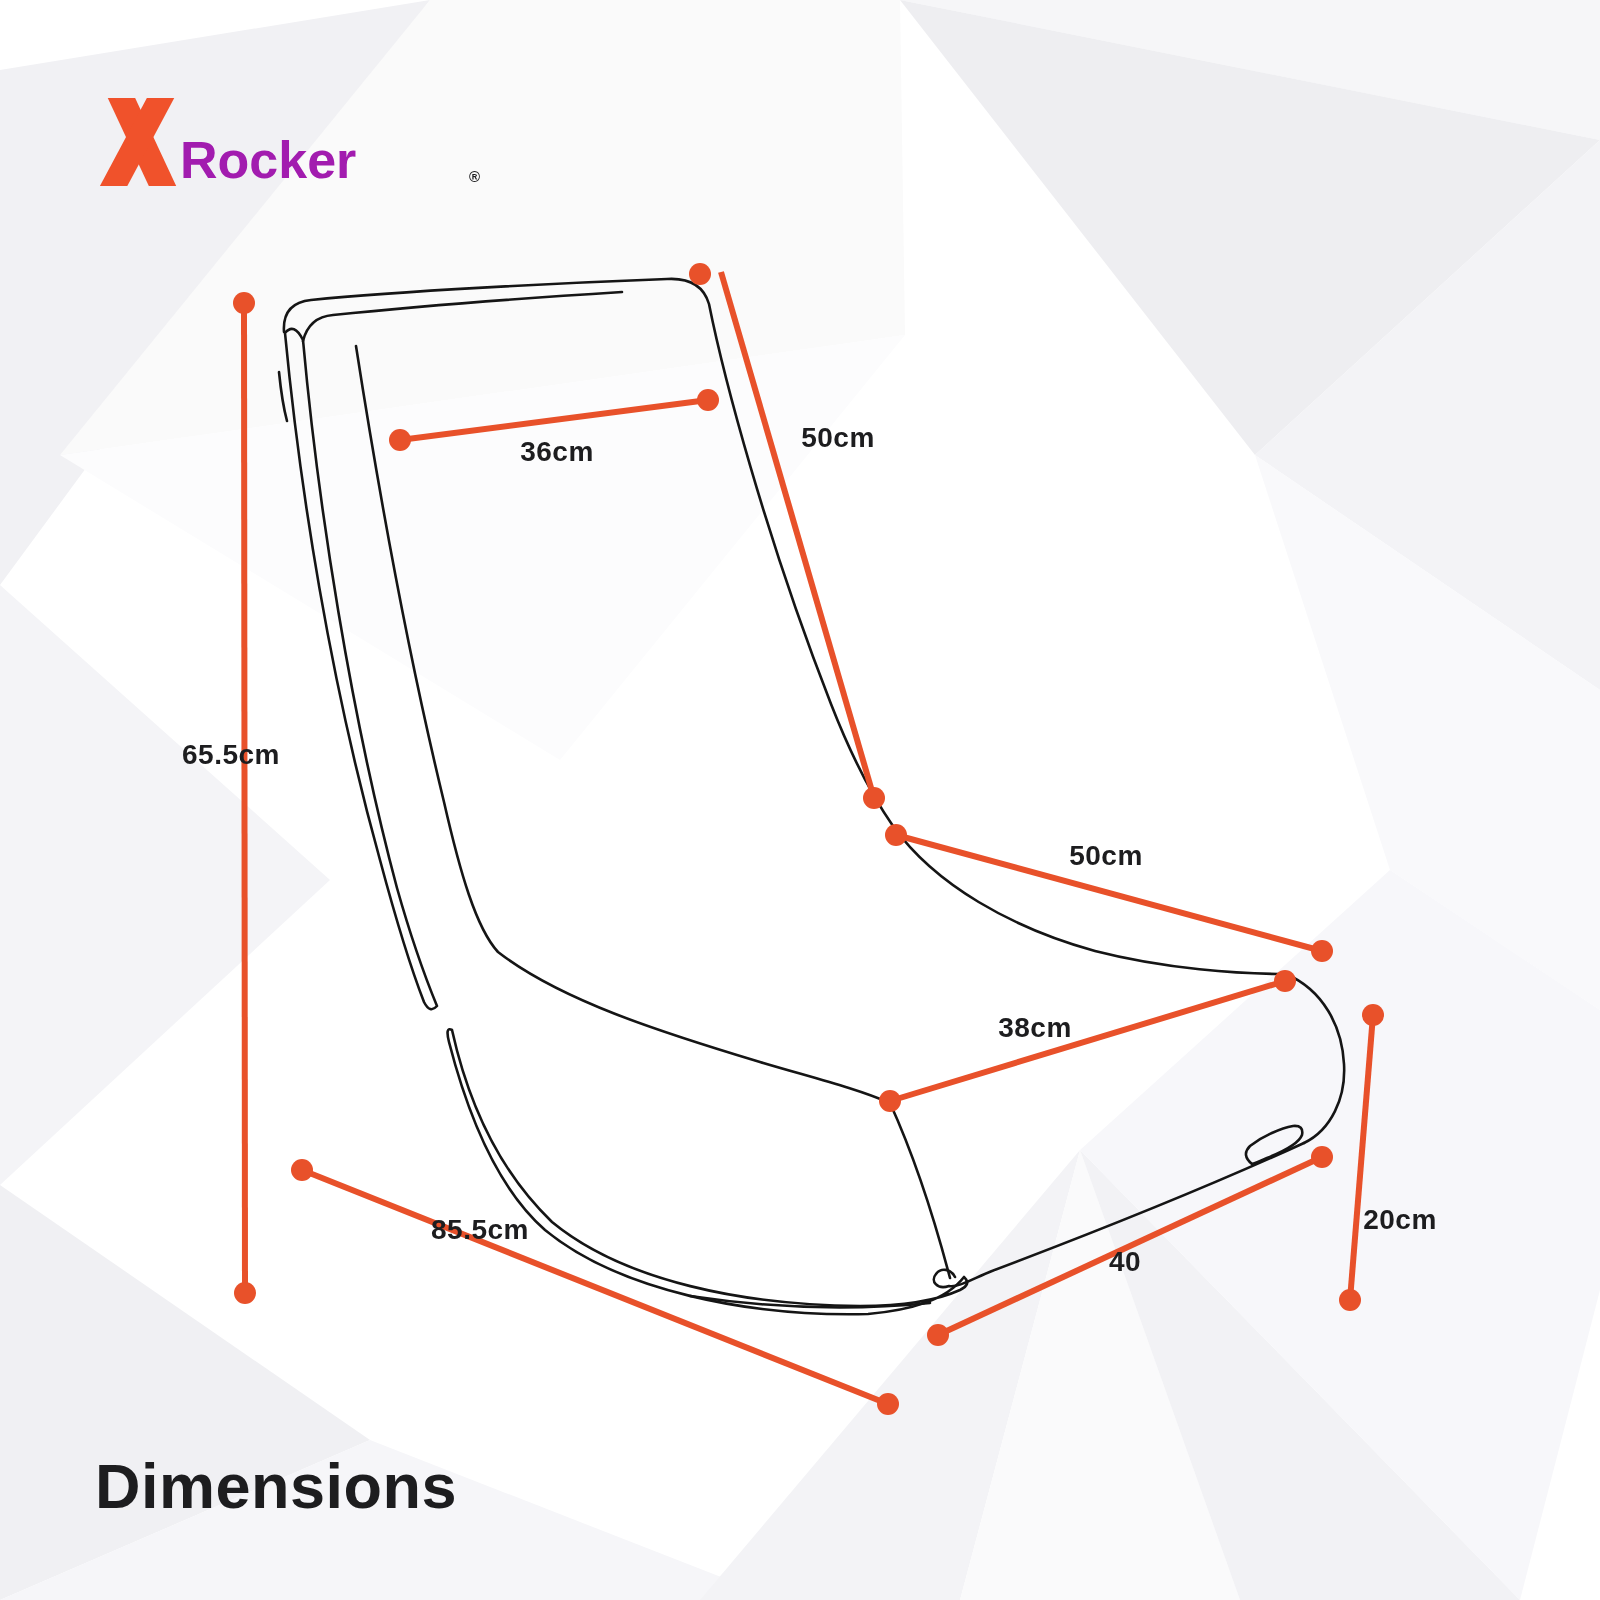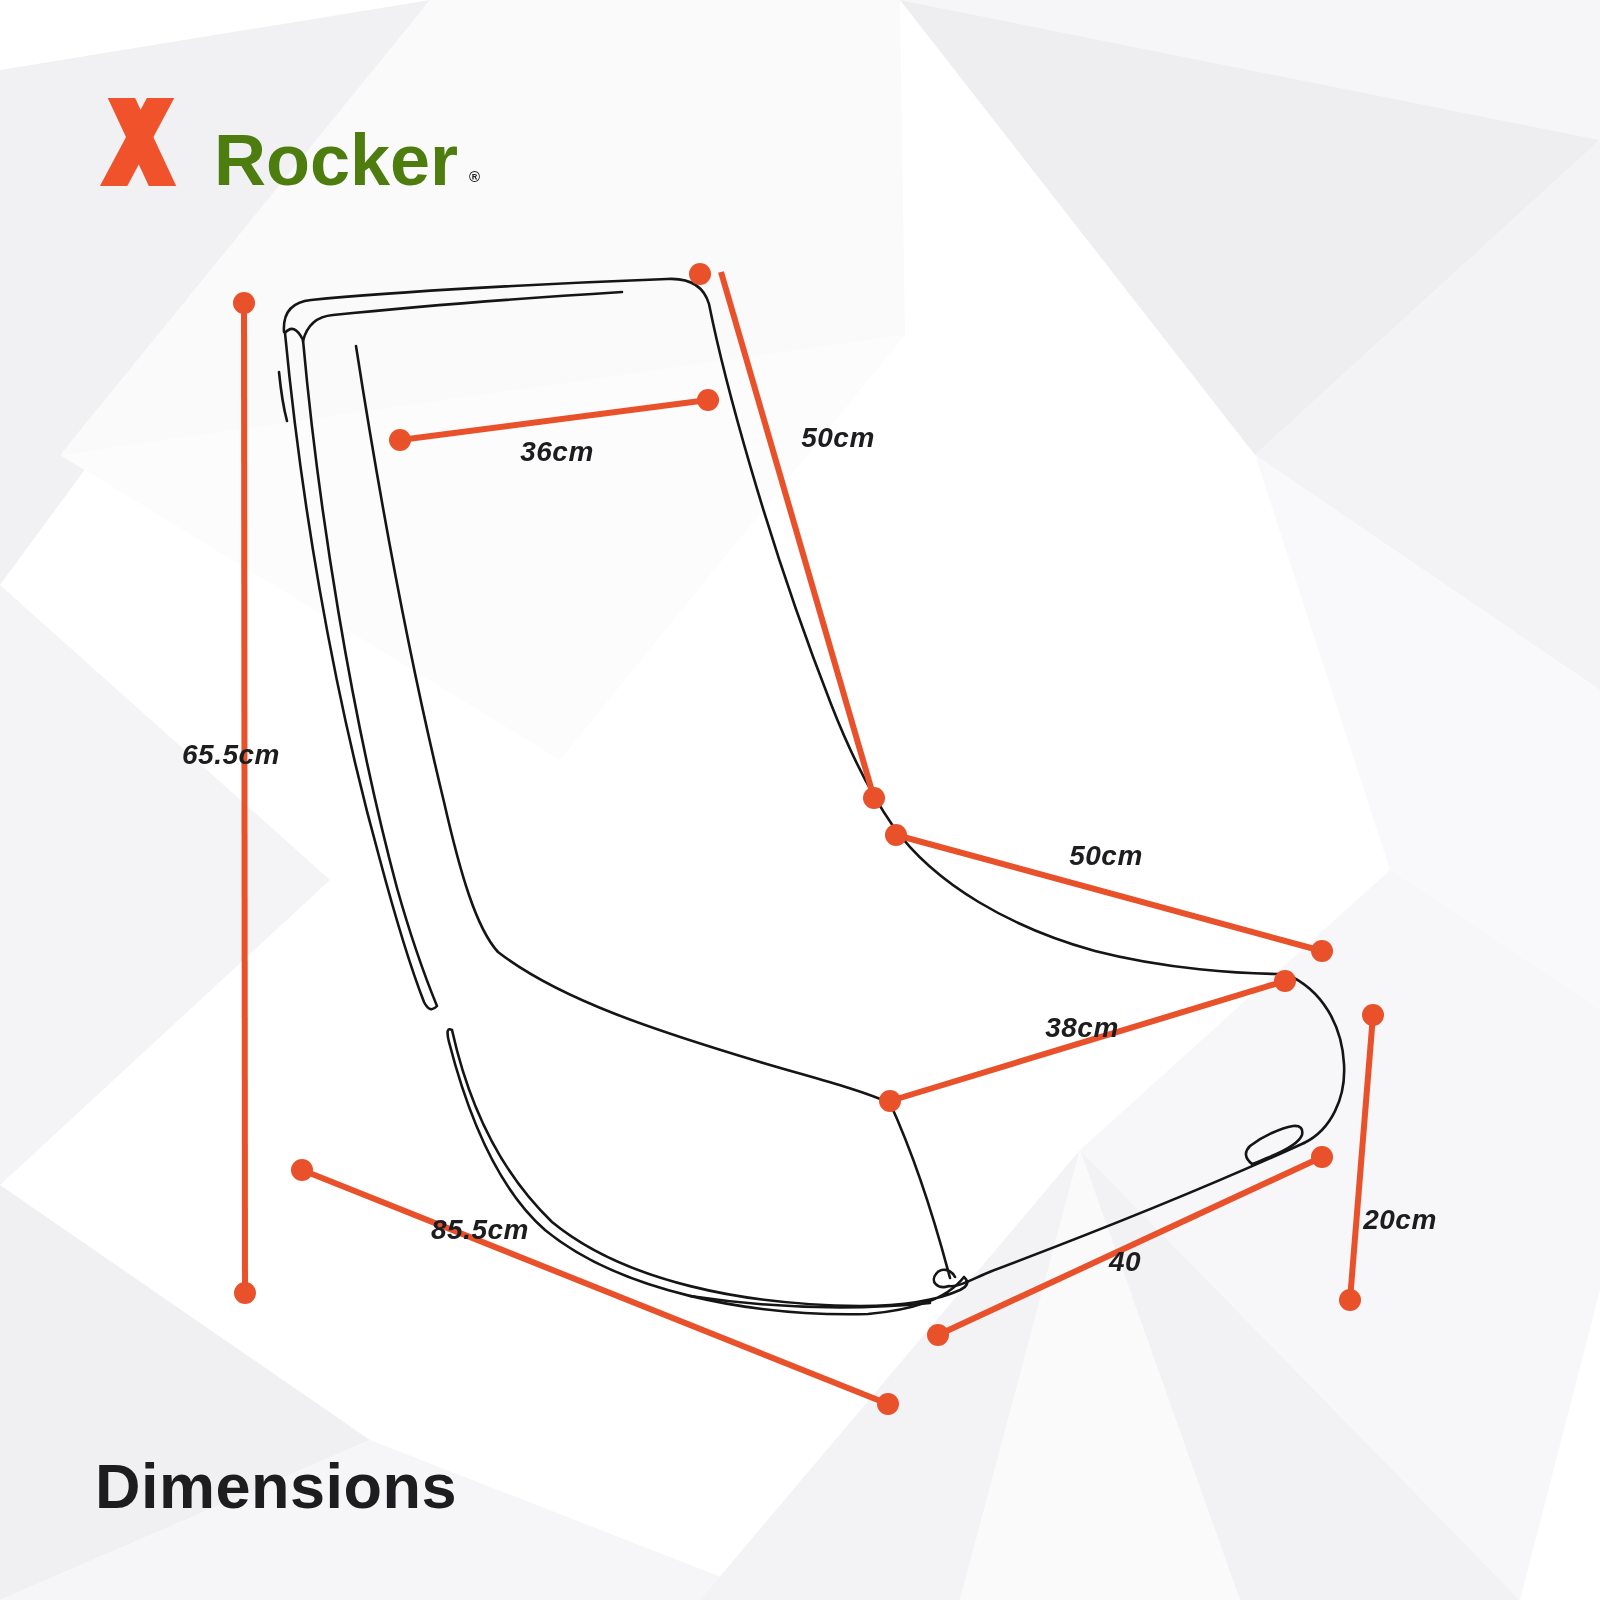--- a/index.html
+++ b/index.html
@@ -12,36 +12,35 @@
   }
   #art{position:absolute;left:0;top:0;width:100%;height:100%;}
   .dim-label{
     position:absolute;
     transform:translate(-50%,-50%);
     font-size:28px;
     font-weight:bold;
     color:#1d1d1f;
     letter-spacing:.5px;
     white-space:nowrap;
-    font-style:italic;
   }
   .page-title{
     position:absolute;
     left:95px;top:1450px;
     font-size:63px;
     font-weight:bold;
     color:#1d1d1f;
     letter-spacing:.5px;
   }
   .brand{position:absolute;left:0;top:0;width:560px;height:220px;}
   .brand .x-mark{position:absolute;left:98px;top:98px;width:86px;height:88px;}
   .brand .wordmark{
     position:absolute;left:180px;top:120px;
-    font-size:72px;line-height:80px;font-weight:bold;
-    color:#4d7c0f;letter-spacing:0px;margin-left:34px;
+    font-size:52px;line-height:80px;font-weight:bold;
+    color:#a21caf;letter-spacing:0px;
   }
   .brand .reg{
     position:absolute;left:469px;top:168px;
     font-size:15px;font-weight:bold;color:#1e1e20;
   }
 </style>
 </head>
 <body>
 
 <div id="stage">
@@ -189,20 +188,20 @@
       <polygon points="48,0 76,0 28,90 0,90" fill="#F0522B"></polygon>
     </svg>
     <div class="wordmark">Rocker</div>
     <div class="reg">®</div>
   </div>
 
   <div class="dim-label" style="left:557px;top:452px;">36cm</div>
   <div class="dim-label" style="left:838px;top:438px;">50cm</div>
   <div class="dim-label" style="left:1106px;top:856px;">50cm</div>
   <div class="dim-label" style="left:187px;top:755px;margin-left:44px;">65.5cm</div>
-  <div class="dim-label" style="left:1082px;top:1028px;">38cm</div>
+  <div class="dim-label" style="left:1035px;top:1028px;">38cm</div>
   <div class="dim-label" style="left:1400px;top:1220px;">20cm</div>
   <div class="dim-label" style="left:1125px;top:1262px;text-align:center;">40</div>
   <div class="dim-label" style="left:480px;top:1230px;">85.5cm</div>
 
   <div class="page-title">Dimensions</div>
 
 </div>
 
 </body></html>

